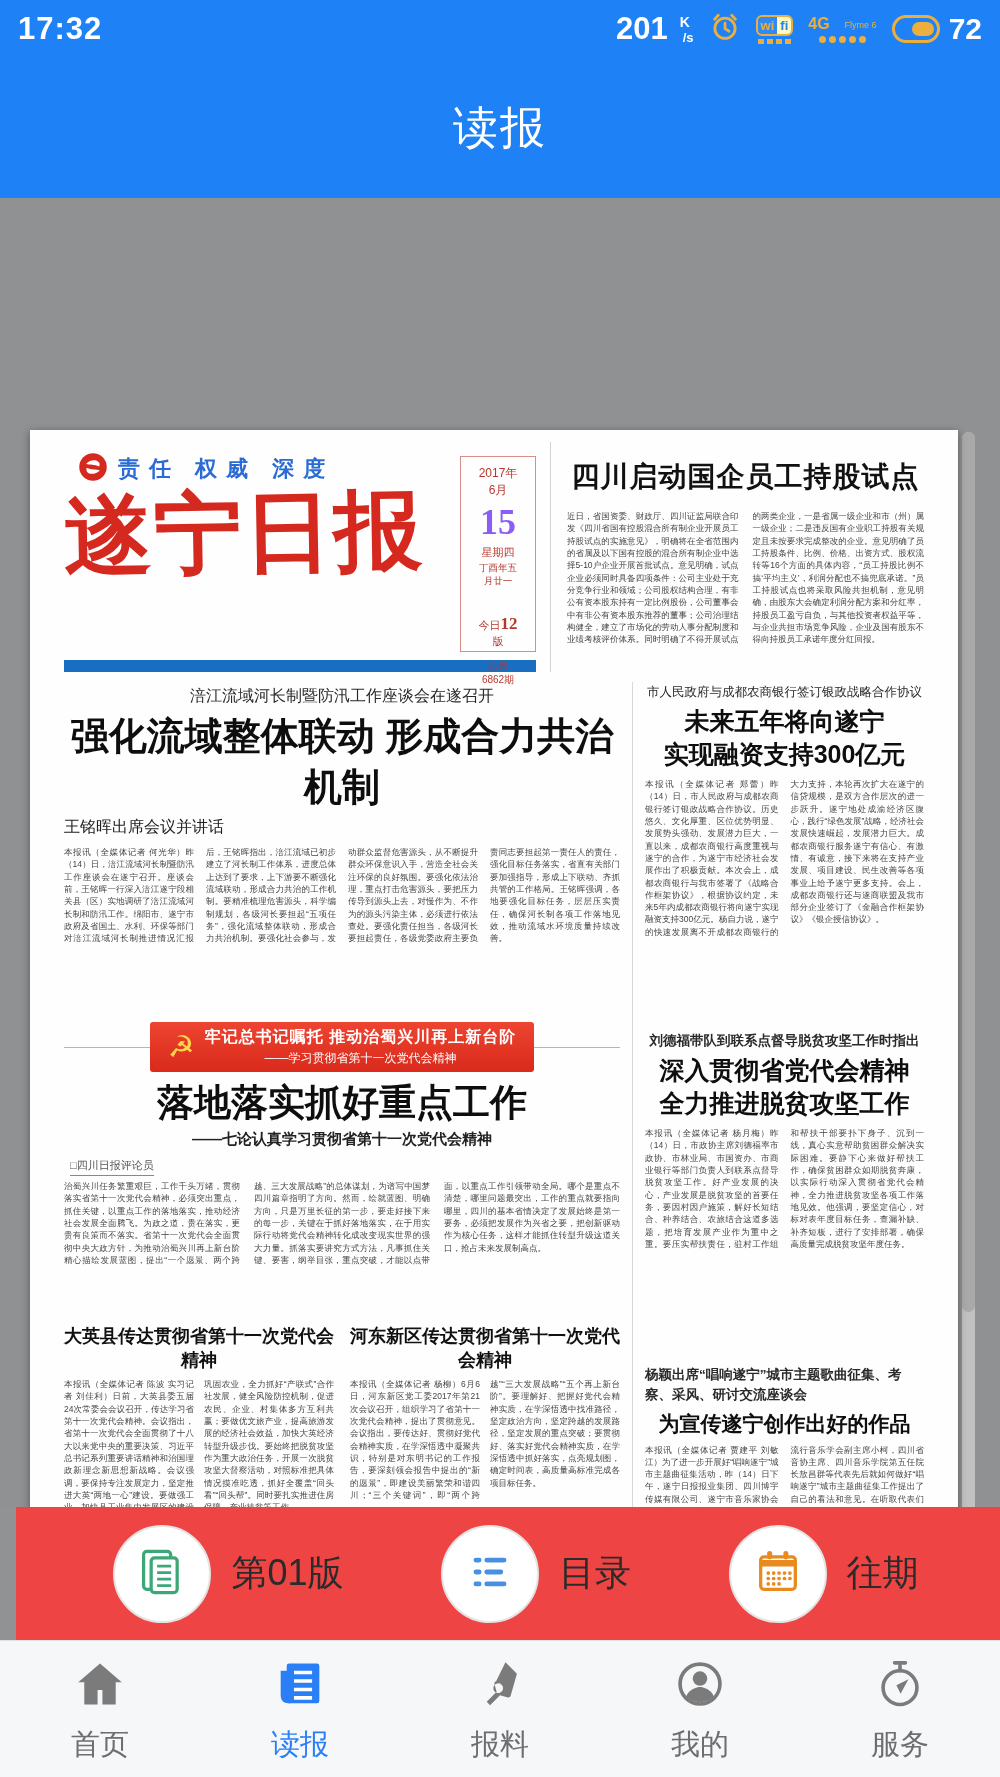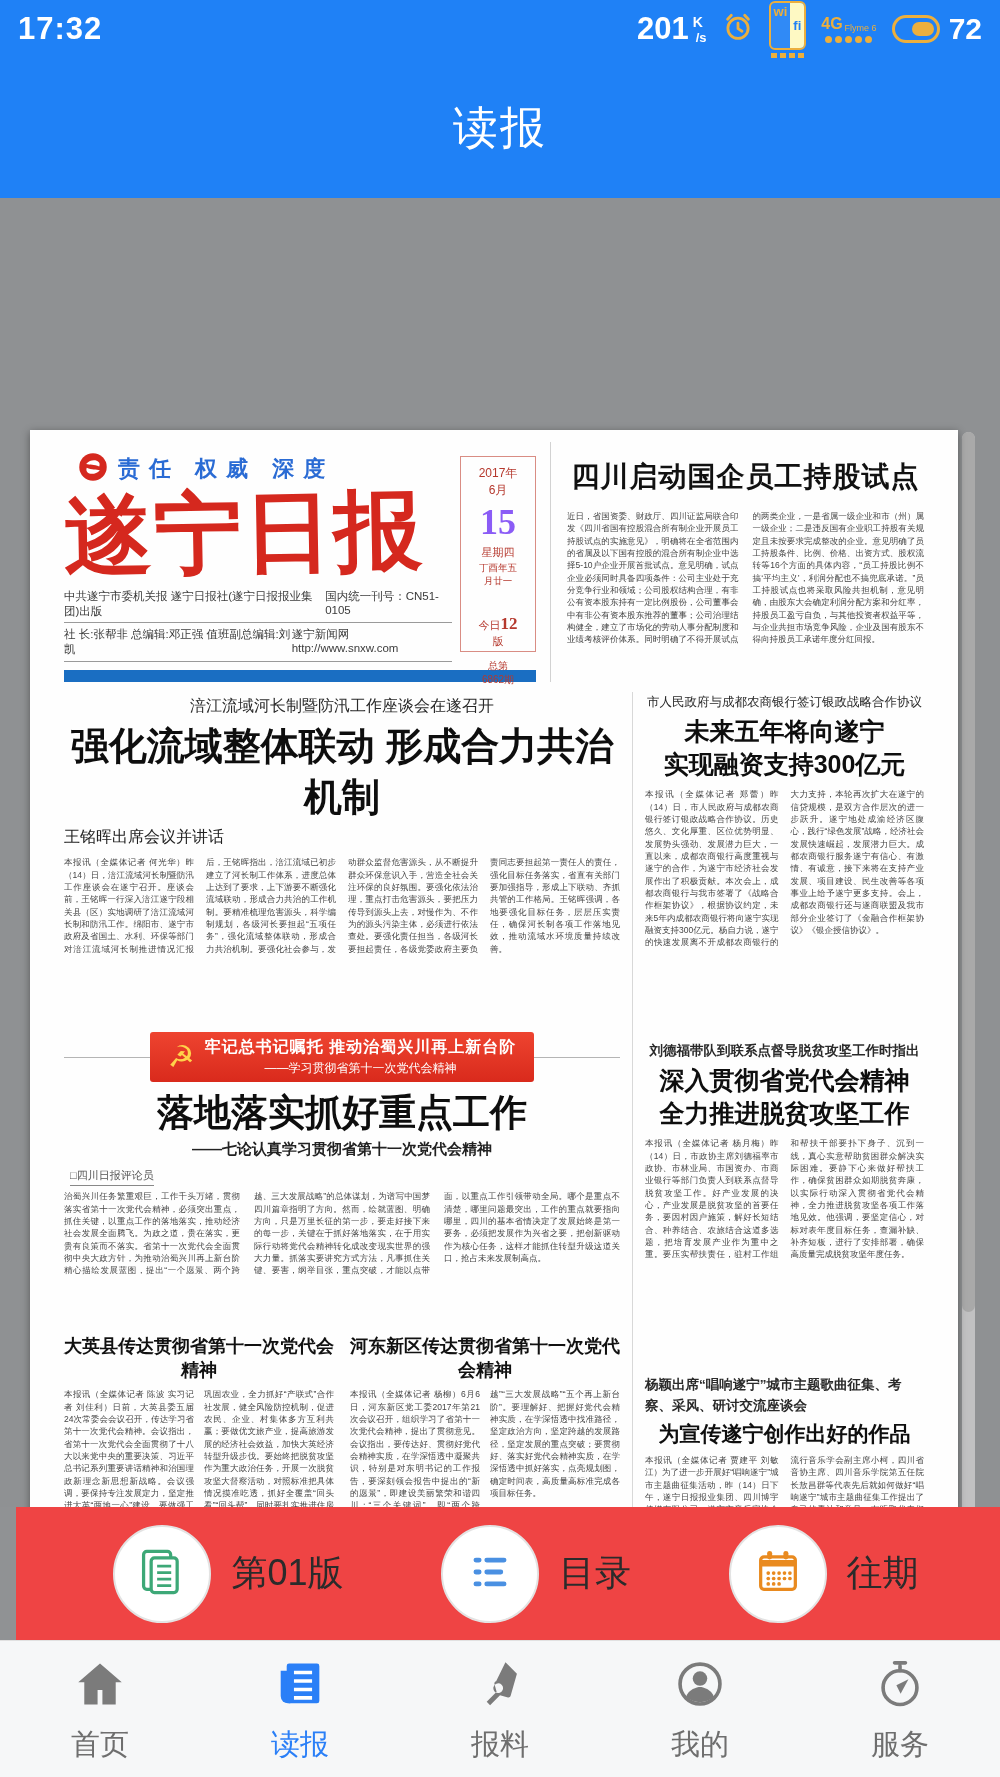--- a/index.html
+++ b/index.html
@@ -2,32 +2,32 @@
 <html><head>
 <meta charset="utf-8">
 <style>
   html,body{margin:0;padding:0;}
   body{width:1000px;height:1777px;position:relative;font-family:"Liberation Sans",sans-serif;background:#909294;overflow:hidden;}
   
   .topbar{position:absolute;left:0;top:0;width:1000px;height:198px;background:#1f81f6;}
   .status{position:absolute;left:0;top:0;right:0;height:58px;display:flex;align-items:center;justify-content:space-between;padding:0 18px;box-sizing:border-box;color:#fff;}
   .status .time{font-size:31px;font-weight:bold;letter-spacing:1px;}
   .sright{display:flex;align-items:center;gap:15px;}
-  .speed{display:flex;align-items:flex-start;gap:4px;}
+  .speed{display:flex;align-items:flex-start;gap:12px;}
   .speed .val{font-size:31px;font-weight:bold;}
   .kps{display:flex;flex-direction:column;line-height:1;font-weight:bold;margin-top:4px;}
   .kps .k{font-size:14px;}
   .kps .s{font-size:13px;margin-top:2px;margin-left:3px;}
   .wifi-badge{display:inline-flex;border:2px solid #ecaf3d;border-radius:6px;overflow:hidden;font-size:13px;font-weight:bold;line-height:1;}
   .wifi-badge .wi{color:#ecaf3d;padding:2px 3px;background:rgba(255,255,255,.08);}
-  .wifi-badge .fi{color:#1f81f6;background:#fef9c3;padding:16px 3px;}
+  .wifi-badge .fi{color:#1f81f6;background:#fef9c3;padding:2px 3px;}
   .wifi-wrap,.sig-wrap{display:flex;flex-direction:column;align-items:center;gap:3px;}
   .wifi-dots{display:flex;gap:3px;}
   .wifi-dots i{width:6px;height:5px;background:#ecaf3d;display:block;}
-  .sig-top{display:flex;align-items:flex-end;gap:2px;}
+  .sig-top{display:flex;align-items:center;gap:15px;}
   .sig-top .g4{font-size:16px;font-weight:bold;color:#ecaf3d;}
   .sig-top .rom{font-size:9px;color:#ecaf3d;margin-top:2px;}
   .sig-dots{display:flex;gap:3px;}
   .sig-dots i{width:7px;height:7px;border-radius:50%;background:#ecaf3d;display:block;}
   .batt{width:48px;height:28px;border:3px solid #ecaf3d;border-radius:15px;display:flex;align-items:center;justify-content:flex-end;padding:3px;box-sizing:border-box;}
   .batt-fill{width:22px;height:14px;border-radius:8px;background:#ecaf3d;}
   .batt-pct{font-size:30px;font-weight:bold;margin-left:-6px;}
   .apptitle{position:absolute;left:0;top:58px;right:0;height:140px;display:flex;align-items:center;justify-content:center;color:#fff;font-size:45px;letter-spacing:2px;}
   
   .content{position:absolute;left:0;top:198px;width:1000px;height:1309px;background:#8f9193;}
@@ -217,30 +217,20 @@
             <div class="slogan">
               <span>
                 <svg width="30" height="30" viewBox="0 0 24 24">
                     <circle cx="12" cy="12" r="11" fill="#d5281e"></circle>
                     <path d="M6.5 9.5c4.5-5 12.5-3 10.5 2-4-2-7.5-1-10.5-2zm11 5c-4.5 5-12.5 3-10.5-2 4 2 7.5 1 10.5 2z" fill="#fff"></path>
                   </svg>
               </span>
               <span class="txt">责任 权威 深度</span>
             </div>
             <div class="mtitle">遂宁日报</div>
-            <div class="pub">
-              <div class="r1">
-                <span>中共遂宁市委机关报  遂宁日报社(遂宁日报报业集团)出版</span>
-                <span>国内统一刊号：CN51-0105</span>
-              </div>
-              <div class="r2">
-                <span>社 长:张帮非  总编辑:邓正强  值班副总编辑:刘凯</span>
-                <span>遂宁新闻网 http://www.snxw.com</span>
-              </div>
-            </div>
           </div>
           <div class="datebox">
             <span class="ym">2017年6月</span>
             <span class="day">15</span>
             <span class="wd">星期四</span>
             <span class="lunar">丁酉年五月廿一</span>
             <span class="pages"><span>今日</span><b>12</b><span>版</span></span>
             <span class="issue">总第6862期</span>
           </div>
         </div>

